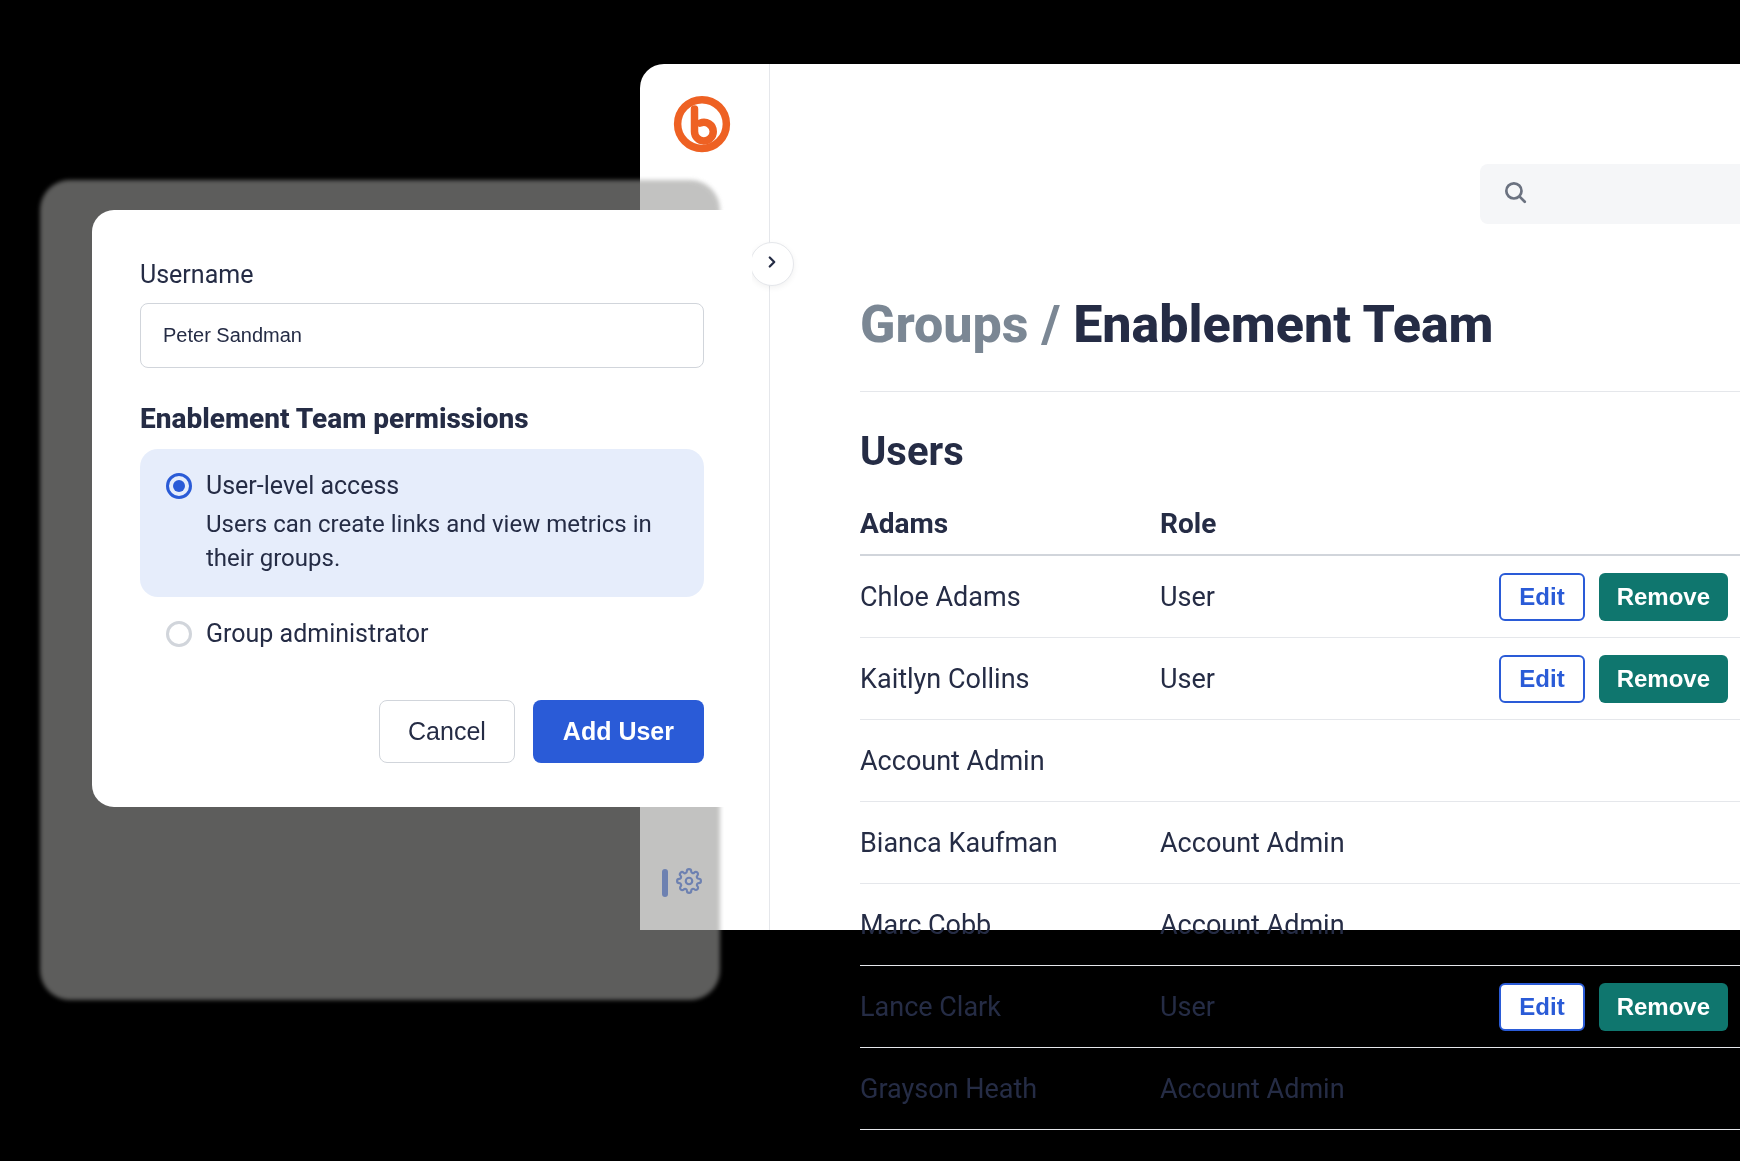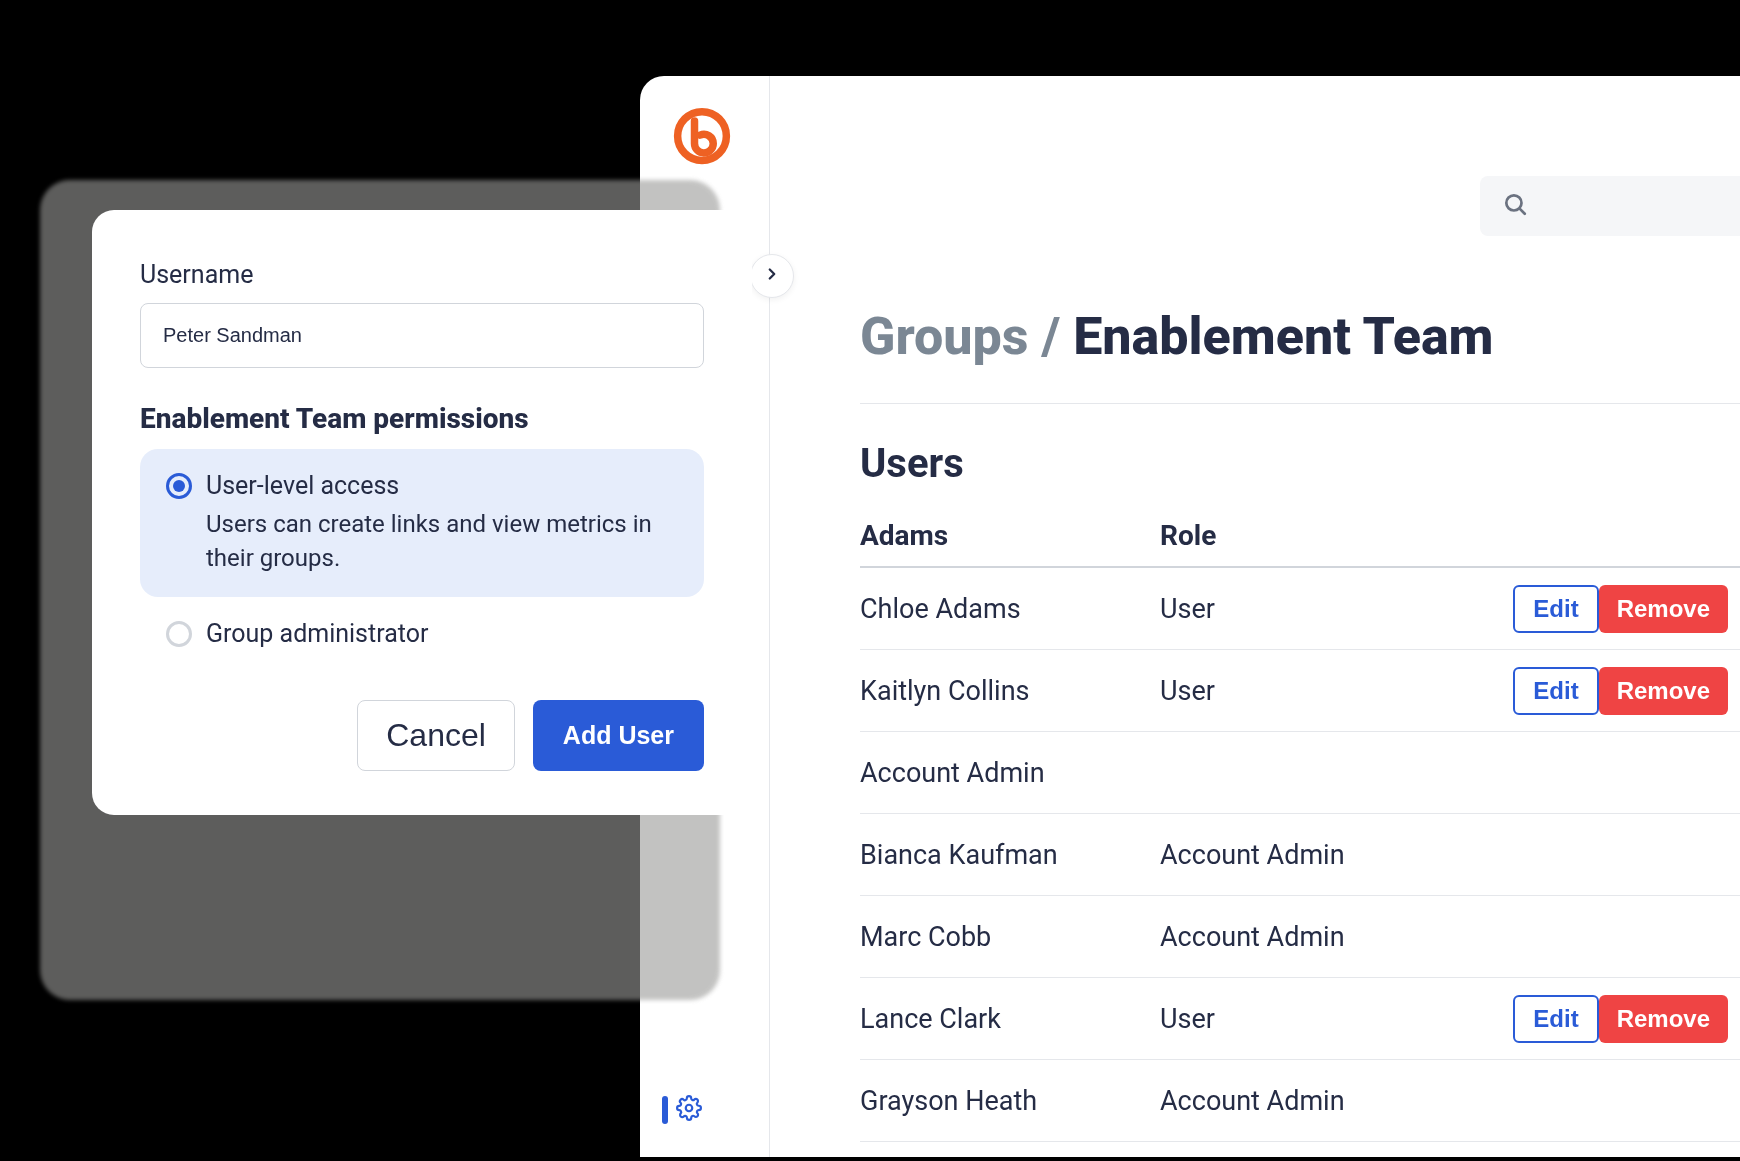--- a/index.html
+++ b/index.html
@@ -9,23 +9,23 @@
     width: 1740px;
     height: 1161px;
     position: relative;
     overflow: hidden;
   }
 
   
   .app-window {
     position: absolute;
     left: 640px;
-    top: 76px;
+    top: 64px;
     width: 1100px;
-    height: 1081px;
+    height: 866px;
     background: #fff;
     border-radius: 24px 0 0 0;
     box-shadow: 0 20px 60px rgba(0,0,0,0.15);
   }
 
   .logo-rail {
     position: absolute;
     left: 0; top: 0;
     width: 130px;
     height: 100%;
@@ -116,21 +116,21 @@
     border-bottom: 2px solid #d1d5db;
     padding-bottom: 14px;
   }
   .thead .th {
     font-size: 28px;
     font-weight: 700;
     color: #252c45;
   }
   .col-name { width: 300px; flex: 0 0 300px; }
   .col-role { flex: 1; }
-  .col-actions { flex: 0 0 280px; display: flex; justify-content: flex-end; padding-right: 12px; }
+  .col-actions { flex: 0 0 280px; display: flex; gap: 14px; justify-content: flex-end; padding-right: 12px; }
 
   .trow {
     display: flex;
     align-items: center;
     border-bottom: 1px solid #e5e7eb;
     height: 82px;
   }
   .trow .td {
     font-size: 27px;
     color: #252c45;
@@ -140,21 +140,21 @@
     border: 2px solid #2a5bd7;
     color: #2a5bd7;
     background: #fff;
     font-weight: 700;
     font-size: 24px;
     padding: 8px 18px;
     border-radius: 6px;
     cursor: pointer;
   }
   .btn-remove {
-    background: #ef4444;
+    background: #0f766e;
     color: #fff;
     border: none;
     font-weight: 700;
     font-size: 24px;
     padding: 10px 18px;
     border-radius: 6px;
     cursor: pointer;
   }
 
   
@@ -243,21 +243,21 @@
   .modal-actions {
     display: flex;
     justify-content: flex-end;
     gap: 18px;
     margin-top: 22px;
   }
   .btn-cancel {
     border: 1px solid #d1d5db;
     background: #fff;
     color: #252c45;
-    font-size: 32px;
+    font-size: 25px;
     font-weight: 500;
     padding: 16px 28px;
     border-radius: 8px;
     cursor: pointer;
   }
   .btn-primary {
     background: #2a5bd7;
     color: #fff;
     border: none;
     font-size: 25px;

